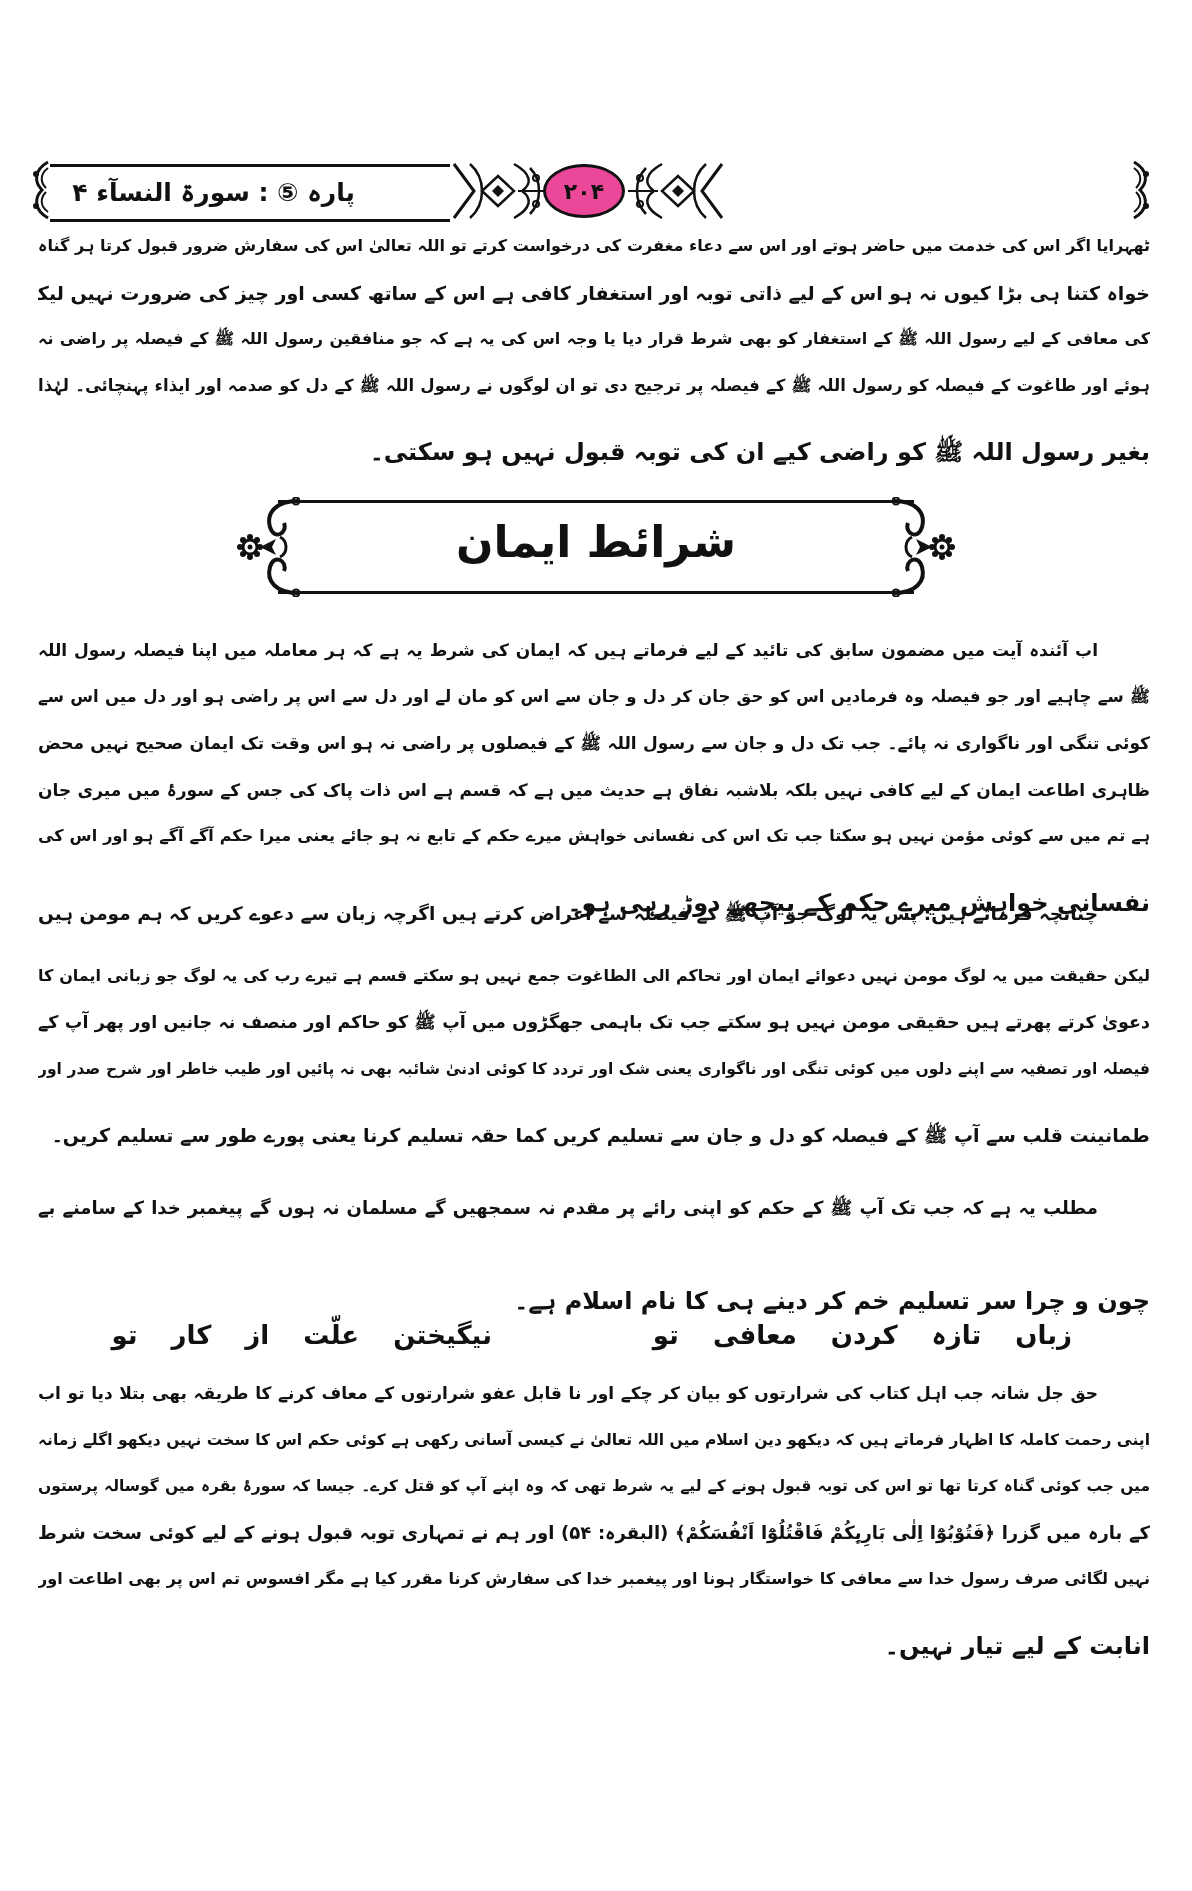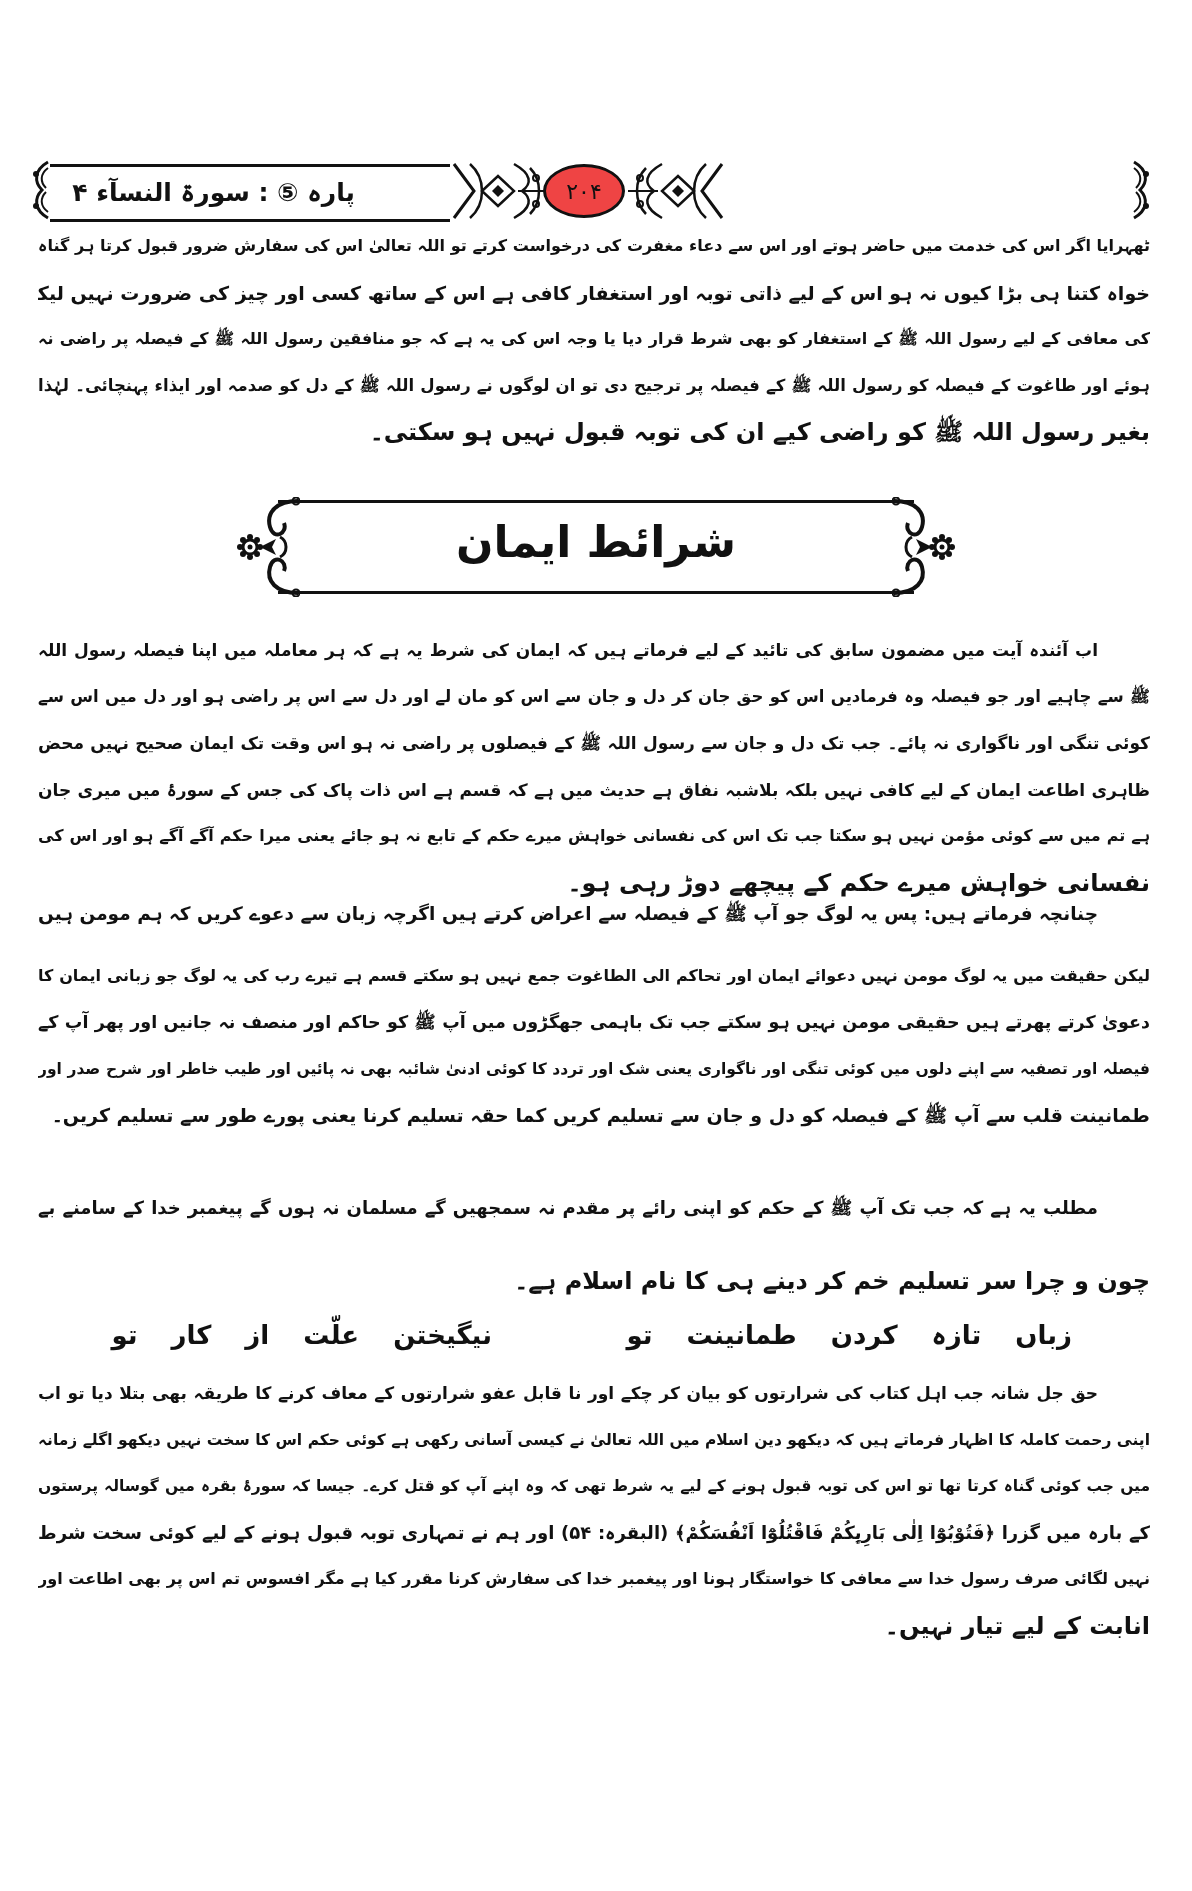--- a/index.html
+++ b/index.html
@@ -11,26 +11,26 @@
   .hdr { position: absolute; top: 158px; left: 28px; width: 1130px; height: 68px; }
   .hdr-box { position: absolute; top: 6px; height: 52px; border-top: 3px solid #111; border-bottom: 3px solid #111; }
   .hdr-box.left  { left: 22px;  width: 400px; }
   .hdr-box.right { left: 722px; width: 380px; }
   .hdr-cap { position: absolute; top: 2px; width: 22px; height: 60px; }
   .hdr-text { position: absolute; top: 0; height: 52px; line-height: 52px; font-size: 25px; font-weight: bold; direction: rtl; white-space: nowrap; }
   .hdr-box.left  .hdr-text { right: 95px; }
   .hdr-box.right .hdr-text { right: 24px; }
   .hdr-orn { position: absolute; top: 0; }
   .page-num-oval { position: absolute; left: 515px; top: 6px; width: 82px; height: 54px; border: 3px solid #111; border-radius: 50%; box-sizing: border-box;
-                   display: flex; align-items: center; justify-content: center; font-size: 22px; font-weight: normal; background: #ef4444; }
+                   display: flex; align-items: center; justify-content: center; font-size: 22px; font-weight: bold; background: #ec4899; }
 
   
   .line { position: absolute; left: 38px; width: 1112px; height: 44px; direction: rtl; text-align: justify; text-align-last: justify;
           font-family: "DejaVu Sans", sans-serif; font-size: 24px; line-height: 44px; white-space: nowrap; overflow: hidden; font-weight: bold; letter-spacing: 0; }
-  .line.last { text-align-last: right; }
+  .line.last { text-align-last: right; margin-top: 20px; }
   .line.indent { width: 1060px; }
 
   
   .title-wrap { position: absolute; left: 236px; top: 497px; width: 720px; height: 100px; }
   .title-box { position: absolute; left: 42px; right: 42px; top: 3px; bottom: 3px; border-top: 3px solid #111; border-bottom: 3px solid #111; }
   .title-text { position: absolute; left: 0; right: 0; top: 10px; text-align: center; font-size: 44px; font-weight: bold; direction: rtl; line-height: 70px; }
   .title-orn { position: absolute; top: 0; width: 64px; height: 100px; }
   .title-orn.left { left: 0; }
   .title-orn.right { right: 0; }
 
@@ -166,21 +166,21 @@
     <div class="line last" style="top: 1093px; font-size: 19px;">طمانینت قلب سے آپ ﷺ کے فیصلہ کو دل و جان سے تسلیم کریں کما حقہ تسلیم کرنا یعنی پورے طور سے تسلیم کریں۔</div>
   </div>
 
   <div>
     <div class="line indent" style="top: 1186px; font-size: 18px;">مطلب یہ ہے کہ جب تک آپ ﷺ کے حکم کو اپنی رائے پر مقدم نہ سمجھیں گے مسلمان نہ ہوں گے پیغمبر خدا کے سامنے بے</div>
     <div class="line last" style="top:1259px">چون و چرا سر تسلیم خم کر دینے ہی کا نام اسلام ہے۔</div>
   </div>
 
   <div>
     <div class="couplet" style="right:120px">
-      <span class="w">زباں</span><span class="w">تازہ</span><span class="w">کردن</span><span class="w">طمانینت</span><span class="w">تو</span>
+      <span class="w">زباں</span><span class="w">تازہ</span><span class="w">کردن</span><span class="w">معافی</span><span class="w">تو</span>
     </div>
     <div class="couplet" style="right:700px">
       <span class="w">نیگیختن</span><span class="w">علّت</span><span class="w">از</span><span class="w">کار</span><span class="w">تو</span>
     </div>
   </div>
 
   <div>
     <div class="line indent" style="top: 1371px; font-size: 17px;">حق جل شانہ جب اہل کتاب کی شرارتوں کو بیان کر چکے اور نا قابل عفو شرارتوں کے معاف کرنے کا طریقہ بھی بتلا دیا تو اب</div>
     <div class="line" style="top: 1418px; font-size: 15.5px;">اپنی رحمت کاملہ کا اظہار فرماتے ہیں کہ دیکھو دین اسلام میں اللہ تعالیٰ نے کیسی آسانی رکھی ہے کوئی حکم اس کا سخت نہیں دیکھو اگلے زمانہ</div>
     <div class="line" style="top: 1464px; font-size: 15.5px;">میں جب کوئی گناہ کرتا تھا تو اس کی توبہ قبول ہونے کے لیے یہ شرط تھی کہ وہ اپنے آپ کو قتل کرے۔ جیسا کہ سورۂ بقرہ میں گوسالہ پرستوں</div>

